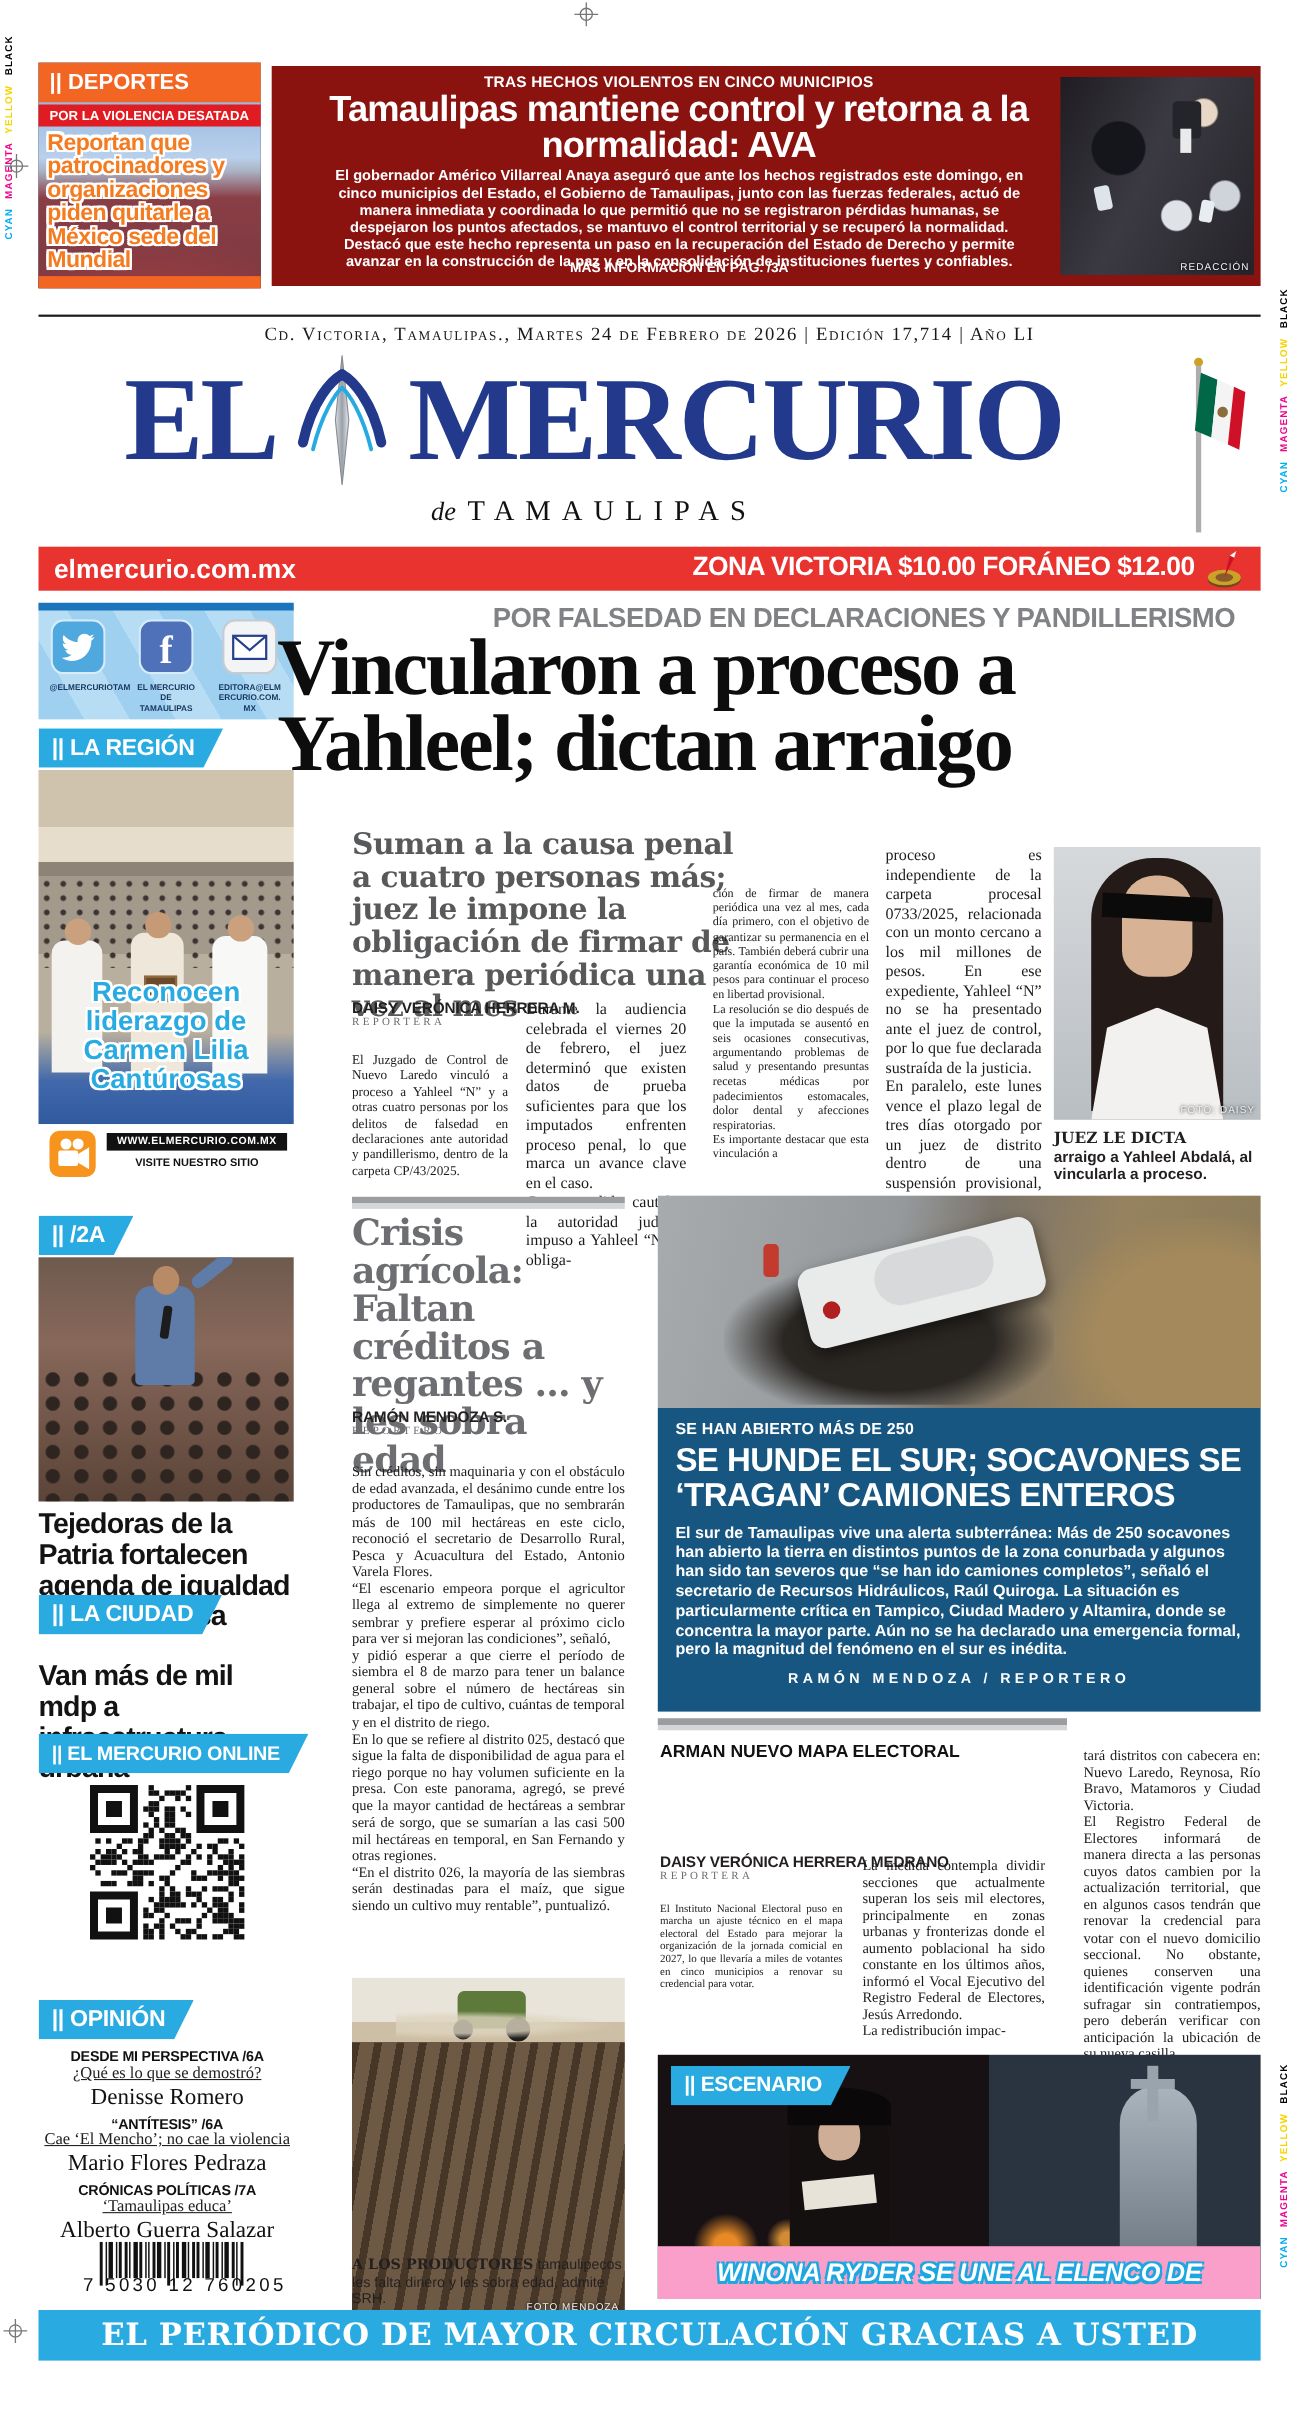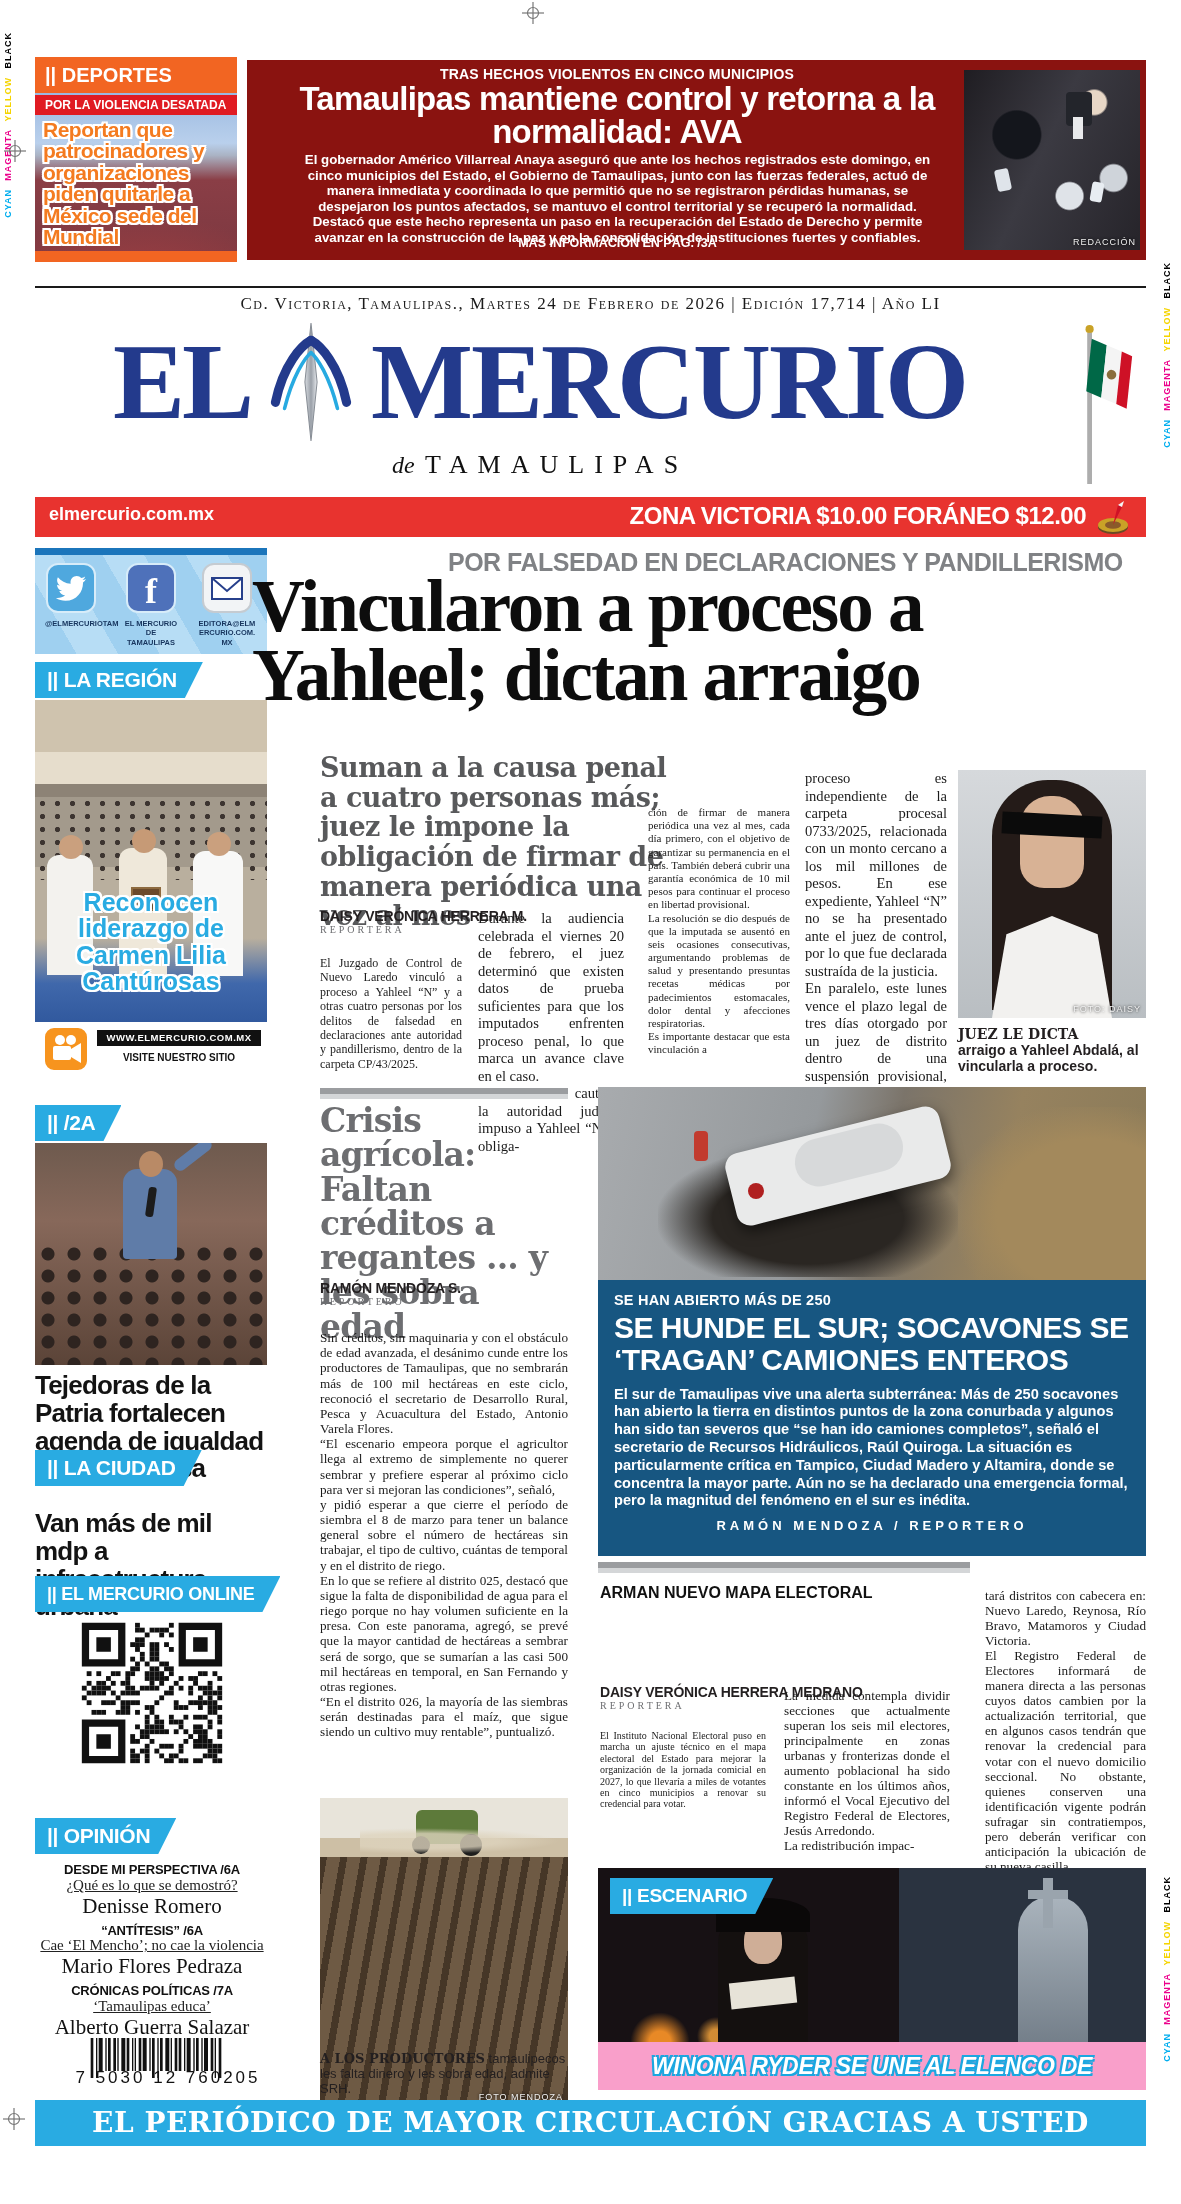--- a/index.html
+++ b/index.html
@@ -127,21 +127,21 @@
     <rect x="31" y="9" width="4" height="126" fill="#adadad"></rect>
     <g transform="rotate(6 35 12)">
       <path d="M35,14 L48,18 L48,62 L35,58 Z" fill="#006847"></path>
       <path d="M48,18 L61,22 L61,66 L48,62 Z" fill="#f4f4f4"></path>
       <path d="M61,22 L70,25 L70,69 L61,66 Z" fill="#ce1126"></path>
       <circle cx="54.5" cy="42" r="4" fill="#8a6d3b"></circle>
     </g>
   </svg>
 
   <div class="abs" style="left:35px;top:497px;width:1111px;height:40px;background:#e8332f;">
-    <span class="abs" style="left:14px;top:7px;color:#fff;font-weight:bold;font-size:18px;">elmercurio.com.mx</span>
+    <span class="abs" style="left:14px;top:7px;color:#fff;font-weight:bold;font-size:24px;">elmercurio.com.mx</span>
     <span class="abs" style="right:60px;top:5px;color:#fff;font-weight:bold;font-size:24px;letter-spacing:-0.5px;">ZONA VICTORIA $10.00 FORÁNEO $12.00</span>
     <svg class="abs" style="right:14px;top:4px;" width="38" height="34" viewBox="0 0 38 34">
       <ellipse cx="19" cy="26" rx="15" ry="7" fill="#6b4a23"></ellipse>
       <ellipse cx="19" cy="24" rx="15" ry="7" fill="#c9a227"></ellipse>
       <ellipse cx="19" cy="24" rx="8" ry="3.8" fill="#8a5a2a"></ellipse>
       <polygon points="19,24 24,4 28,6" fill="#ce1126"></polygon>
       <polygon points="24,4 30,0 28,6" fill="#f4f4f4"></polygon>
     </svg>
   </div>
 

